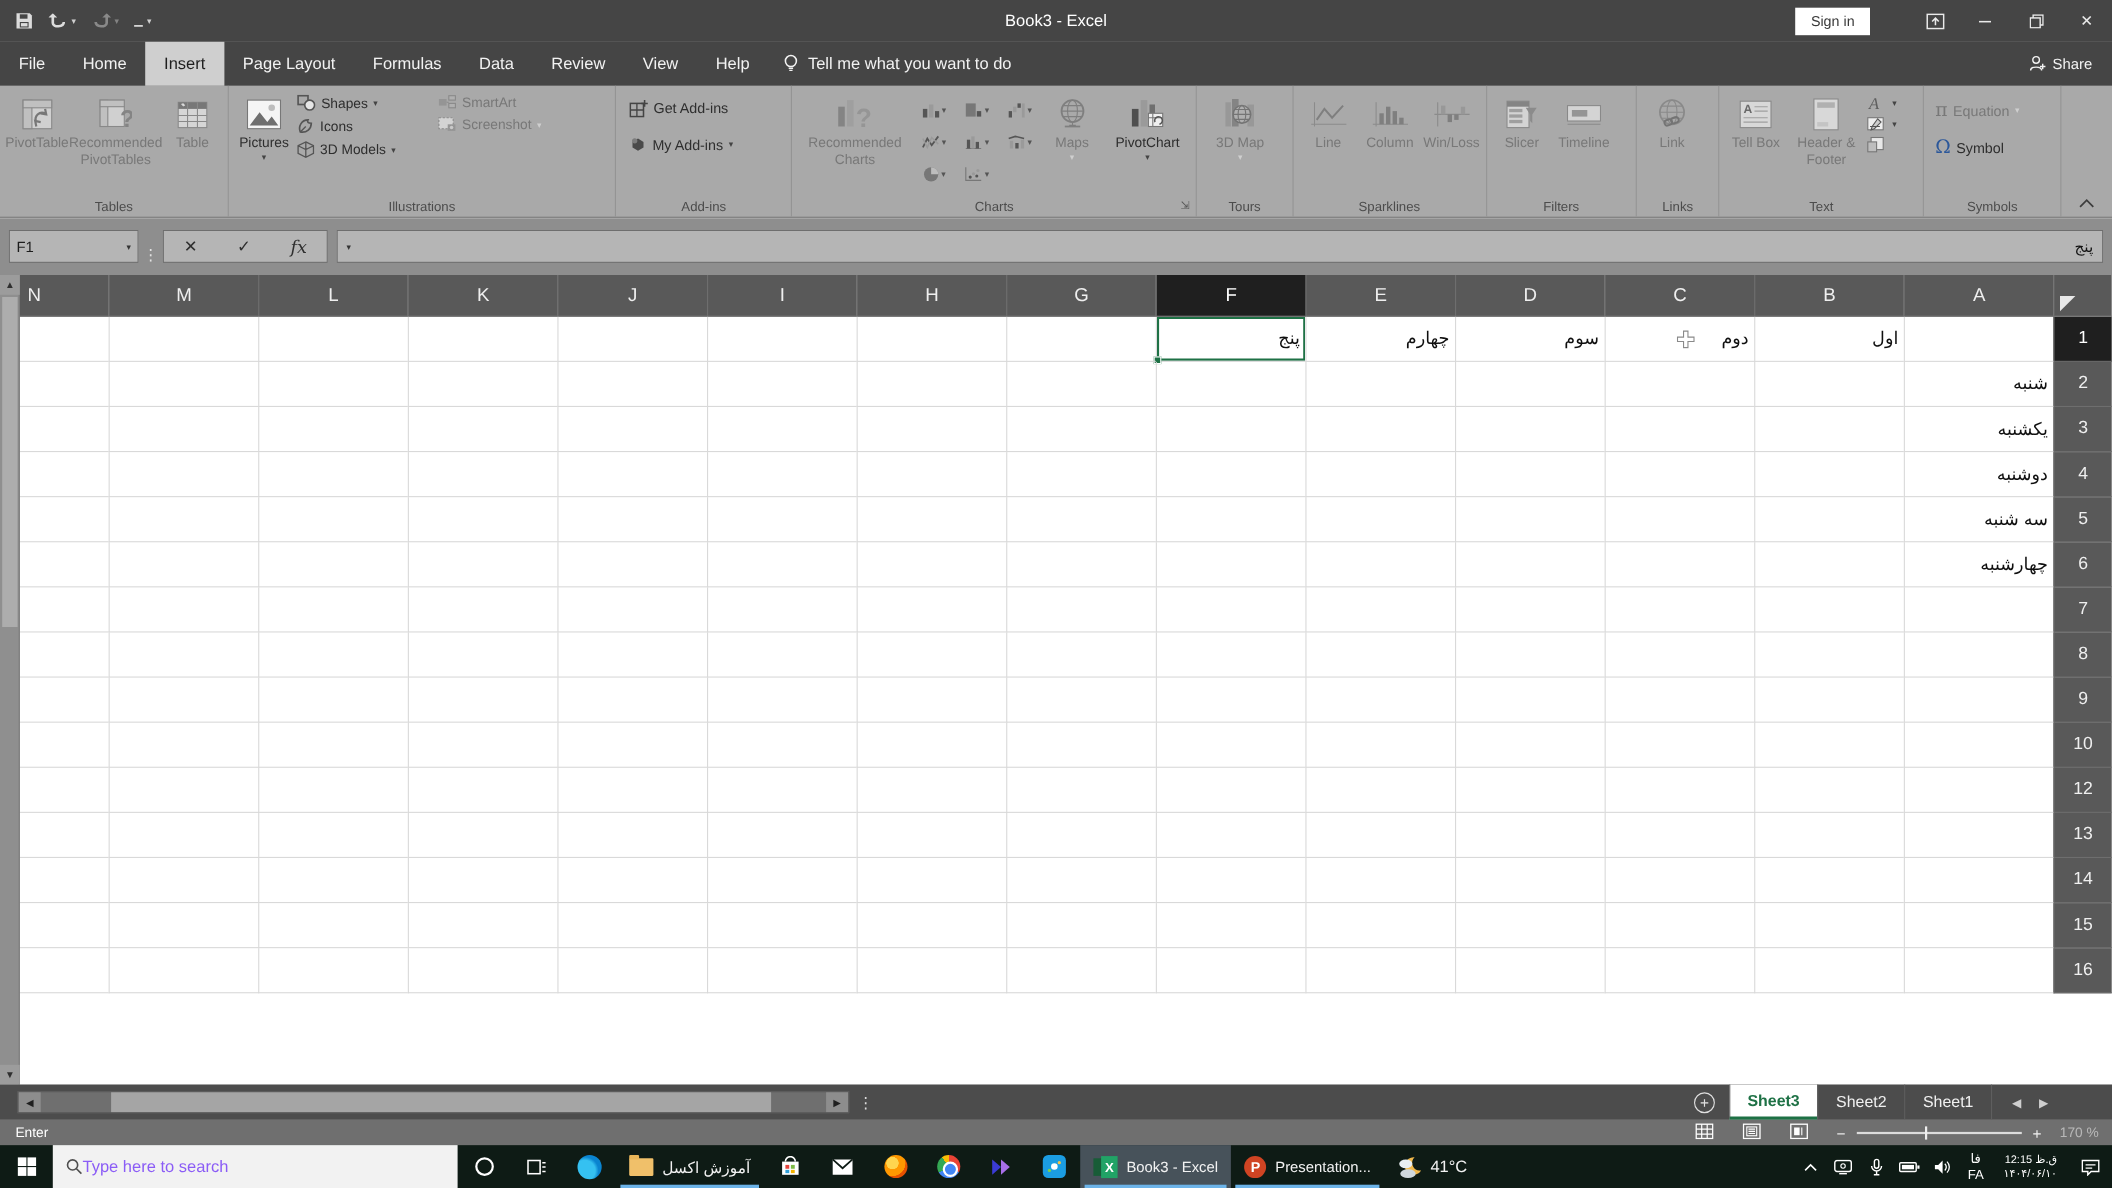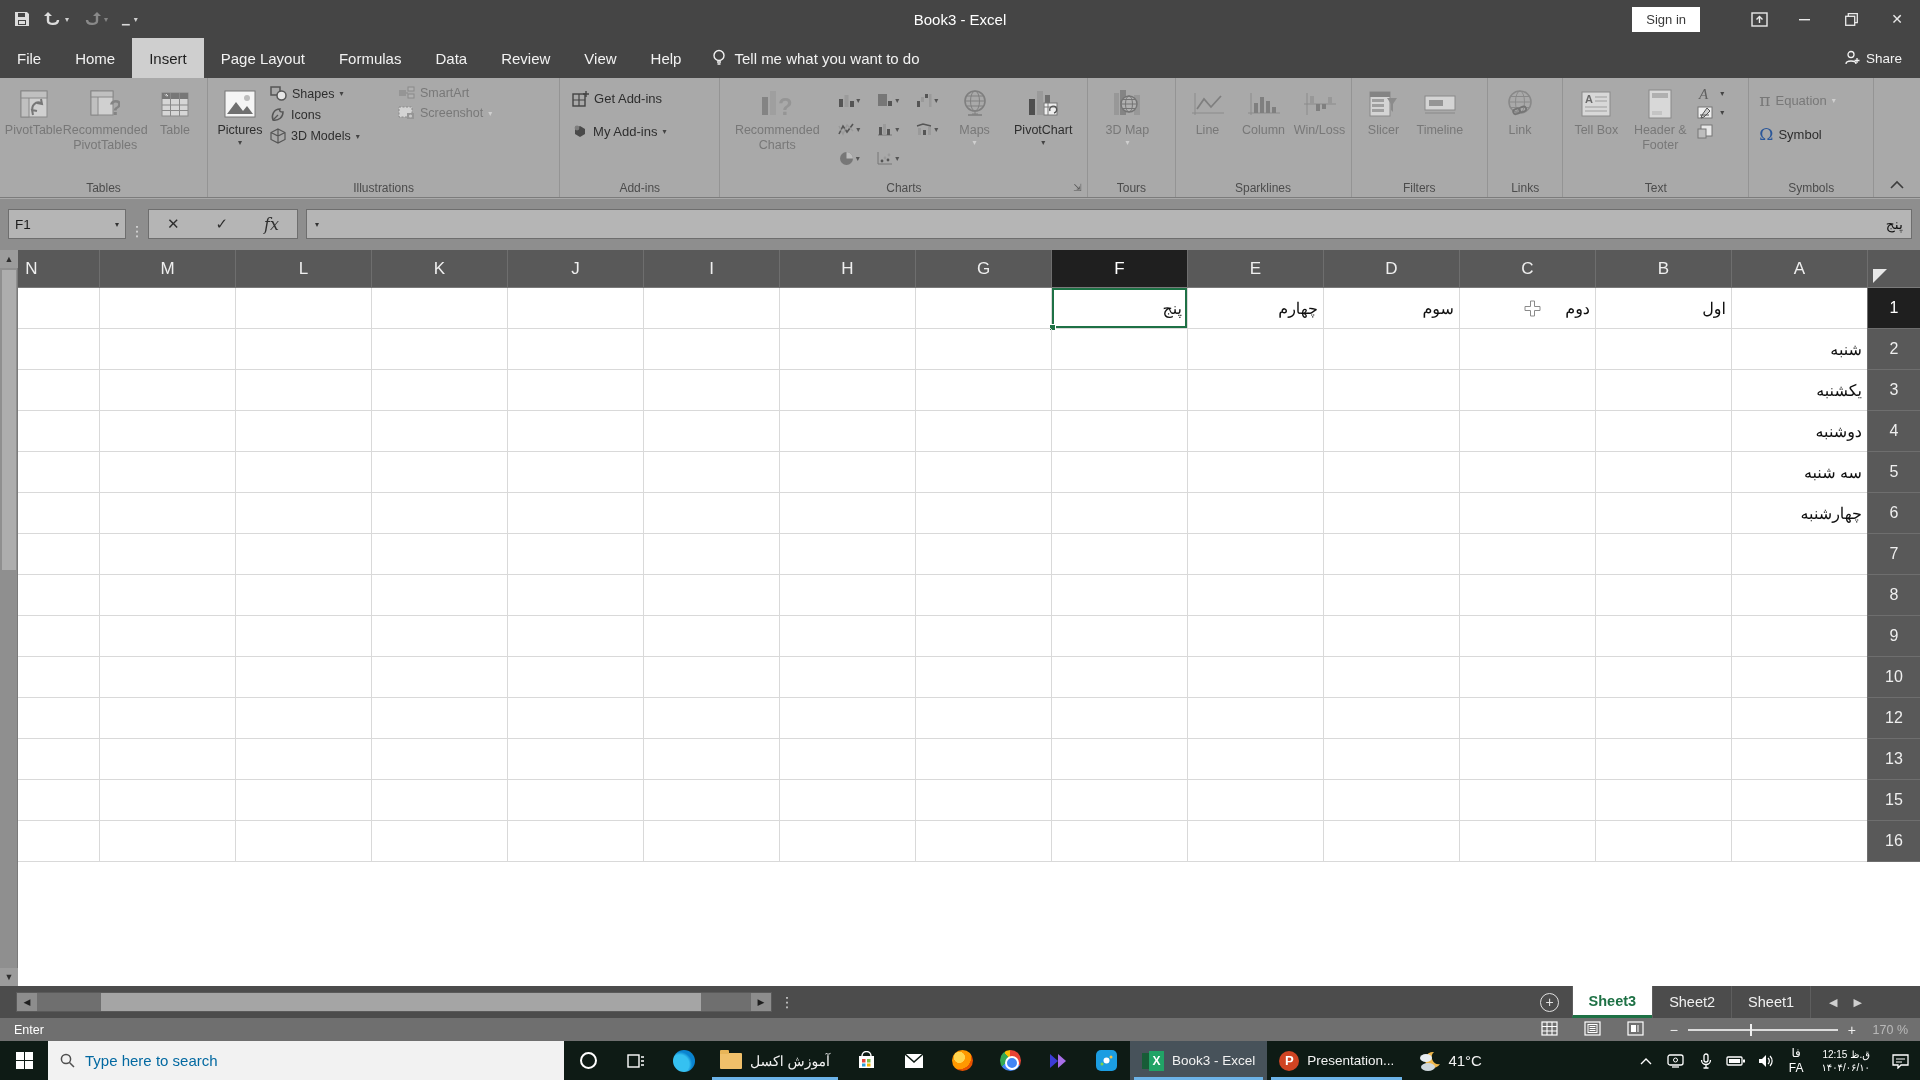--- a/index.html
+++ b/index.html
@@ -91,21 +91,21 @@
   .viewbtns { display:flex; align-items:center; gap:26px; }
   .zoomer { display:flex; align-items:center; gap:10px; }
   .ztrack { position:relative; width:150px; height:2px; background:#dcdcdc; }
   .zhandle { position:absolute; left:62px; top:-5px; width:2px; height:12px; background:#efefef; }
   .zminus,.zplus { font-size:14px; color:#efefef; }
   .zlevel { color:rgba(255,255,255,.5); min-width:42px; text-align:right; }
 
   
   .taskbar { position:absolute; top:1041px; left:0; right:0; height:39px; background:#0e1b15; display:flex; align-items:stretch; color:#ffffff; }
   .tbtn { width:48px; display:flex; align-items:center; justify-content:center; position:relative; flex:none; }
-  .searchbox { width:516px; background:#f2f2f2; display:flex; align-items:center; gap:10px; padding:0 12px; color:#0369a1; font-size:15px; flex:none; }
+  .searchbox { width:368px; background:#f2f2f2; display:flex; align-items:center; padding:0 12px; color:#8b5cf6; font-size:15px; flex:none; }
   .appbtn { display:flex; align-items:center; gap:8px; padding:0 12px; position:relative; font-size:13.5px; color:#f2f2f2; flex:none; }
   .openline { position:absolute; bottom:0; left:4px; right:4px; height:3px; background:#6cb3e8; }
   .activeapp { background:#47525a; }
   .tray { margin-left:auto; display:flex; align-items:center; flex:none; }
   .trayicon { width:30px; display:flex; align-items:center; justify-content:center; }
   .lang { font-size:12px; line-height:1.25; text-align:center; padding:0 8px; }
   .clock { font-size:10px; line-height:1.3; text-align:right; padding:0 10px; direction:ltr; }
   .excelicon { width:22px; height:20px; position:relative; flex:none; }
   .excelicon .pane { position:absolute; left:0; top:2px; width:9px; height:16px; background:#185c37; }
   .excelicon .body { position:absolute; right:0; top:0; width:15px; height:20px; background:#21a366; color:#fff; font-weight:bold; font-size:12px; display:flex; align-items:center; justify-content:center; }
@@ -838,20 +838,37 @@
           <div class="cell"></div>
           <div class="cell"></div>
           <div class="cell"></div>
           <div class="cell"></div>
           <div class="cell"></div>
           <div class="cell"></div>
           <div class="cell"></div>
           <div class="cell"></div>
         </div>
         <div class="grow">
+          <div class="rh">14</div>
+          <div class="cell"></div>
+          <div class="cell"></div>
+          <div class="cell"></div>
+          <div class="cell"></div>
+          <div class="cell"></div>
+          <div class="cell"></div>
+          <div class="cell"></div>
+          <div class="cell"></div>
+          <div class="cell"></div>
+          <div class="cell"></div>
+          <div class="cell"></div>
+          <div class="cell"></div>
+          <div class="cell"></div>
+          <div class="cell"></div>
+        </div>
+        <div class="grow">
           <div class="rh">15</div>
           <div class="cell"></div>
           <div class="cell"></div>
           <div class="cell"></div>
           <div class="cell"></div>
           <div class="cell"></div>
           <div class="cell"></div>
           <div class="cell"></div>
           <div class="cell"></div>
           <div class="cell"></div>

